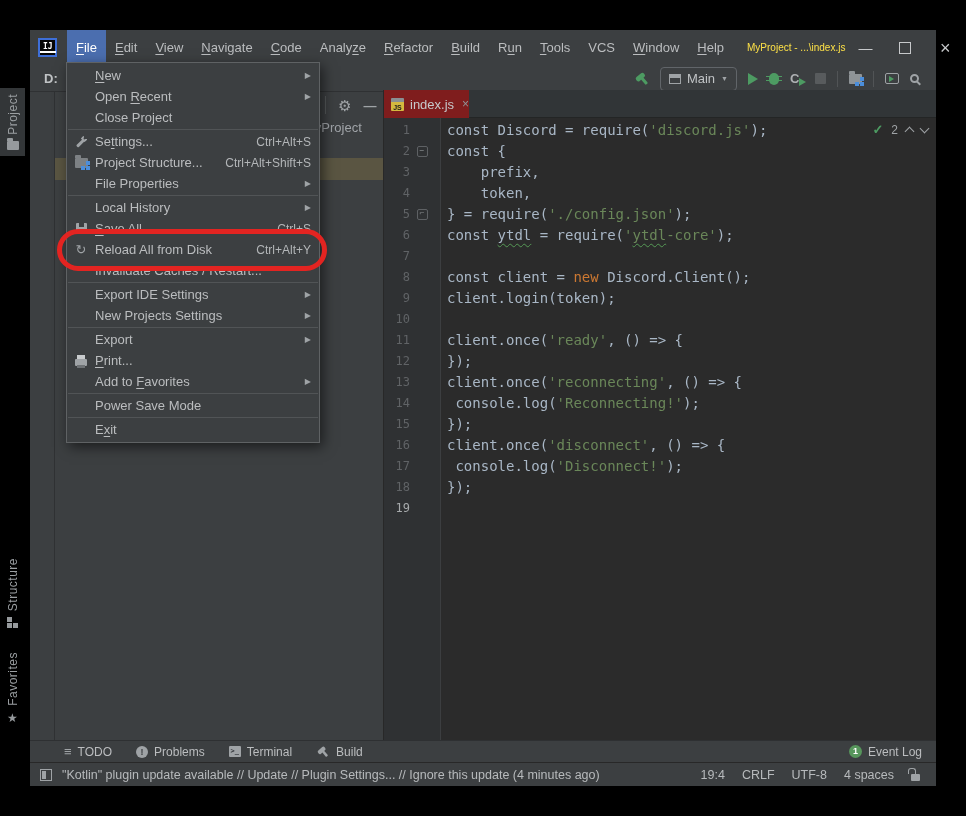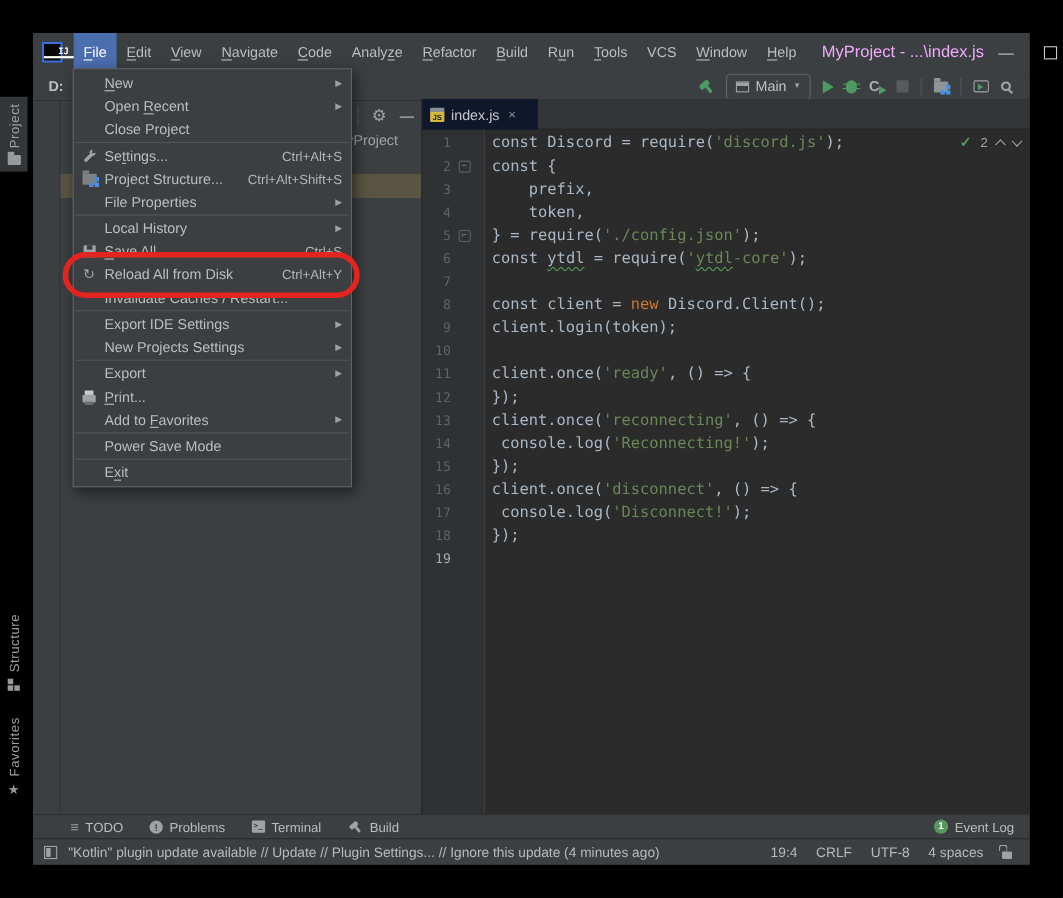--- a/index.html
+++ b/index.html
@@ -7,26 +7,26 @@
          font-family:"Liberation Sans", sans-serif;color:#bbbdbf;-webkit-font-smoothing:antialiased;}
   .abs{position:absolute;}
 
   
   #win{left:30px;top:30px;width:906px;height:756px;background:#3c3f41;border:1px solid #1e1e1e;box-sizing:border-box;}
 
   
   #titlebar{left:30px;top:30px;width:906px;height:36px;display:flex;align-items:stretch;background:#3c3f41;}
   #logo{width:19px;height:19px;margin:8px 10px 0 8px;background:#060606;border:2px solid #3e6fd8;box-sizing:border-box;
         color:#fff;font:bold 8px/13px "DejaVu Sans Mono",monospace;text-align:center;}
-  #logo i{font-style:normal;border-bottom:2px solid #fff;padding:0 13px;}
+  #logo i{font-style:normal;border-bottom:2px solid #fff;padding:0 3px;}
   #menu-bar{display:flex;align-items:stretch;}
   .mbi{padding:0 9px;font-size:13px;line-height:36px;color:#bbbdbf;cursor:default;}
   .mbi.active{background:#4b6eaf;color:#fff;}
   .mbi u{text-underline-offset:2px;}
-  #win-title{font-size:15px;line-height:36px;color:#f0abfc;margin-left:14px;white-space:nowrap;}
+  #win-title{font-size:10px;line-height:36px;color:#fde047;margin-left:14px;white-space:nowrap;}
   #win-controls{margin-left:auto;display:flex;align-items:center;}
   .wbtn{width:40px;height:36px;display:flex;align-items:center;justify-content:center;color:#c7c9cb;font-size:14px;}
   .wbtn .sq{width:10px;height:10px;border:1.5px solid #c7c9cb;}
   .wbtn.close{font-size:18px;}
 
   
   #toolbar{left:30px;top:66px;width:906px;height:26px;display:flex;align-items:center;background:#3c3f41;border-bottom:1px solid #2f3133;box-sizing:border-box;}
   #navbar-drive{font-size:13px;font-weight:bold;color:#c0c3c5;margin-left:14px;}
   #tb-right{margin-left:auto;display:flex;align-items:center;gap:11px;padding-right:14px;}
   .tbsep{width:1px;height:16px;background:#515456;}
@@ -72,21 +72,21 @@
   #pp-header{position:absolute;left:270px;top:2px;display:flex;align-items:center;gap:12px;height:22px;}
   #pp-header .vline{width:1px;height:18px;background:#55585a;}
   .ic-gear{font-size:15px;color:#9fa3a6;line-height:15px;}
   .ic-min{color:#9fa3a6;font-size:13px;font-weight:bold;}
   #pp-root{position:absolute;left:249px;top:28px;font-size:13px;color:#a0a4a8;white-space:nowrap;}
   #pp-selected-row{position:absolute;left:0;top:66px;width:328px;height:22px;background:#5a5542;}
 
   
   #editor{left:383px;top:90px;width:553px;height:650px;background:#2b2b2b;border-left:1px solid #282828;box-sizing:border-box;}
   #tabbar{position:absolute;left:0;top:0;width:100%;height:28px;background:#313537;border-bottom:1px solid #232525;box-sizing:border-box;display:flex;}
-  #tab-indexjs{display:flex;align-items:center;gap:6px;background:#0f172a;padding:0 20px 0 7px;height:28px;box-sizing:border-box;}
+  #tab-indexjs{display:flex;align-items:center;gap:6px;background:#7f1d1d;padding:0 0 0 7px;height:28px;box-sizing:border-box;}
   .ic-js{width:13px;height:13px;background:linear-gradient(#8a8f92 0 4px,#d5b93f 4px 100%);border-radius:1px;
          color:#23211b;font:bold 7px/19px "Liberation Sans",sans-serif;text-align:center;}
   #tab-indexjs .lbl{font-size:13px;color:#c6c8ca;}
   #tab-indexjs .x{color:#8f9396;font-size:12px;margin-left:2px;}
   #code-wrap{position:absolute;left:0;top:28px;width:100%;height:622px;display:flex;}
   #gutter{width:57px;background:#2f3133;border-right:1px solid #3c3e40;box-sizing:border-box;padding-top:2px;flex:none;}
   .gl{display:flex;height:21px;align-items:center;}
   .num{width:26px;text-align:right;font:12px/21px "DejaVu Sans Mono",monospace;color:#606366;flex:none;}
   .num.cur{color:#a7aaac;}
   .foldc{width:24px;display:flex;justify-content:center;}

